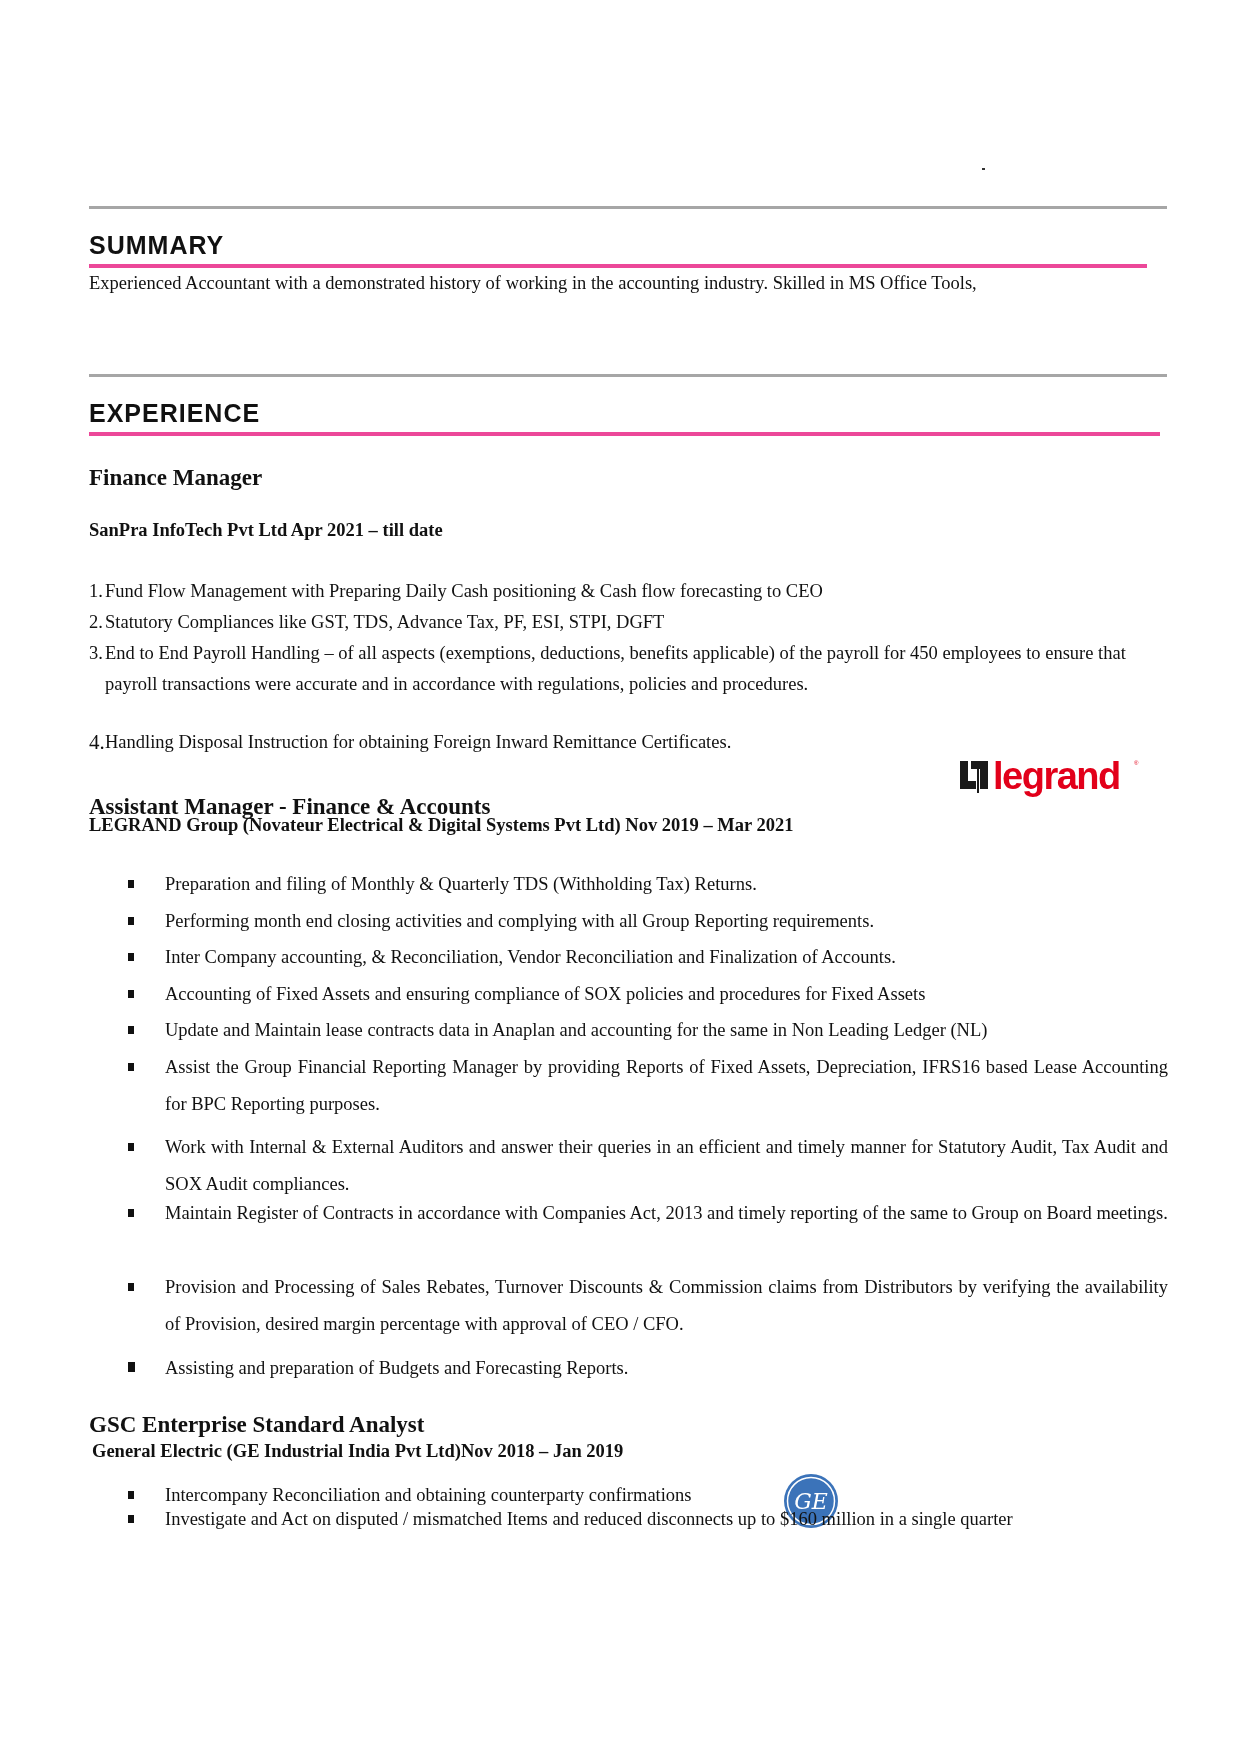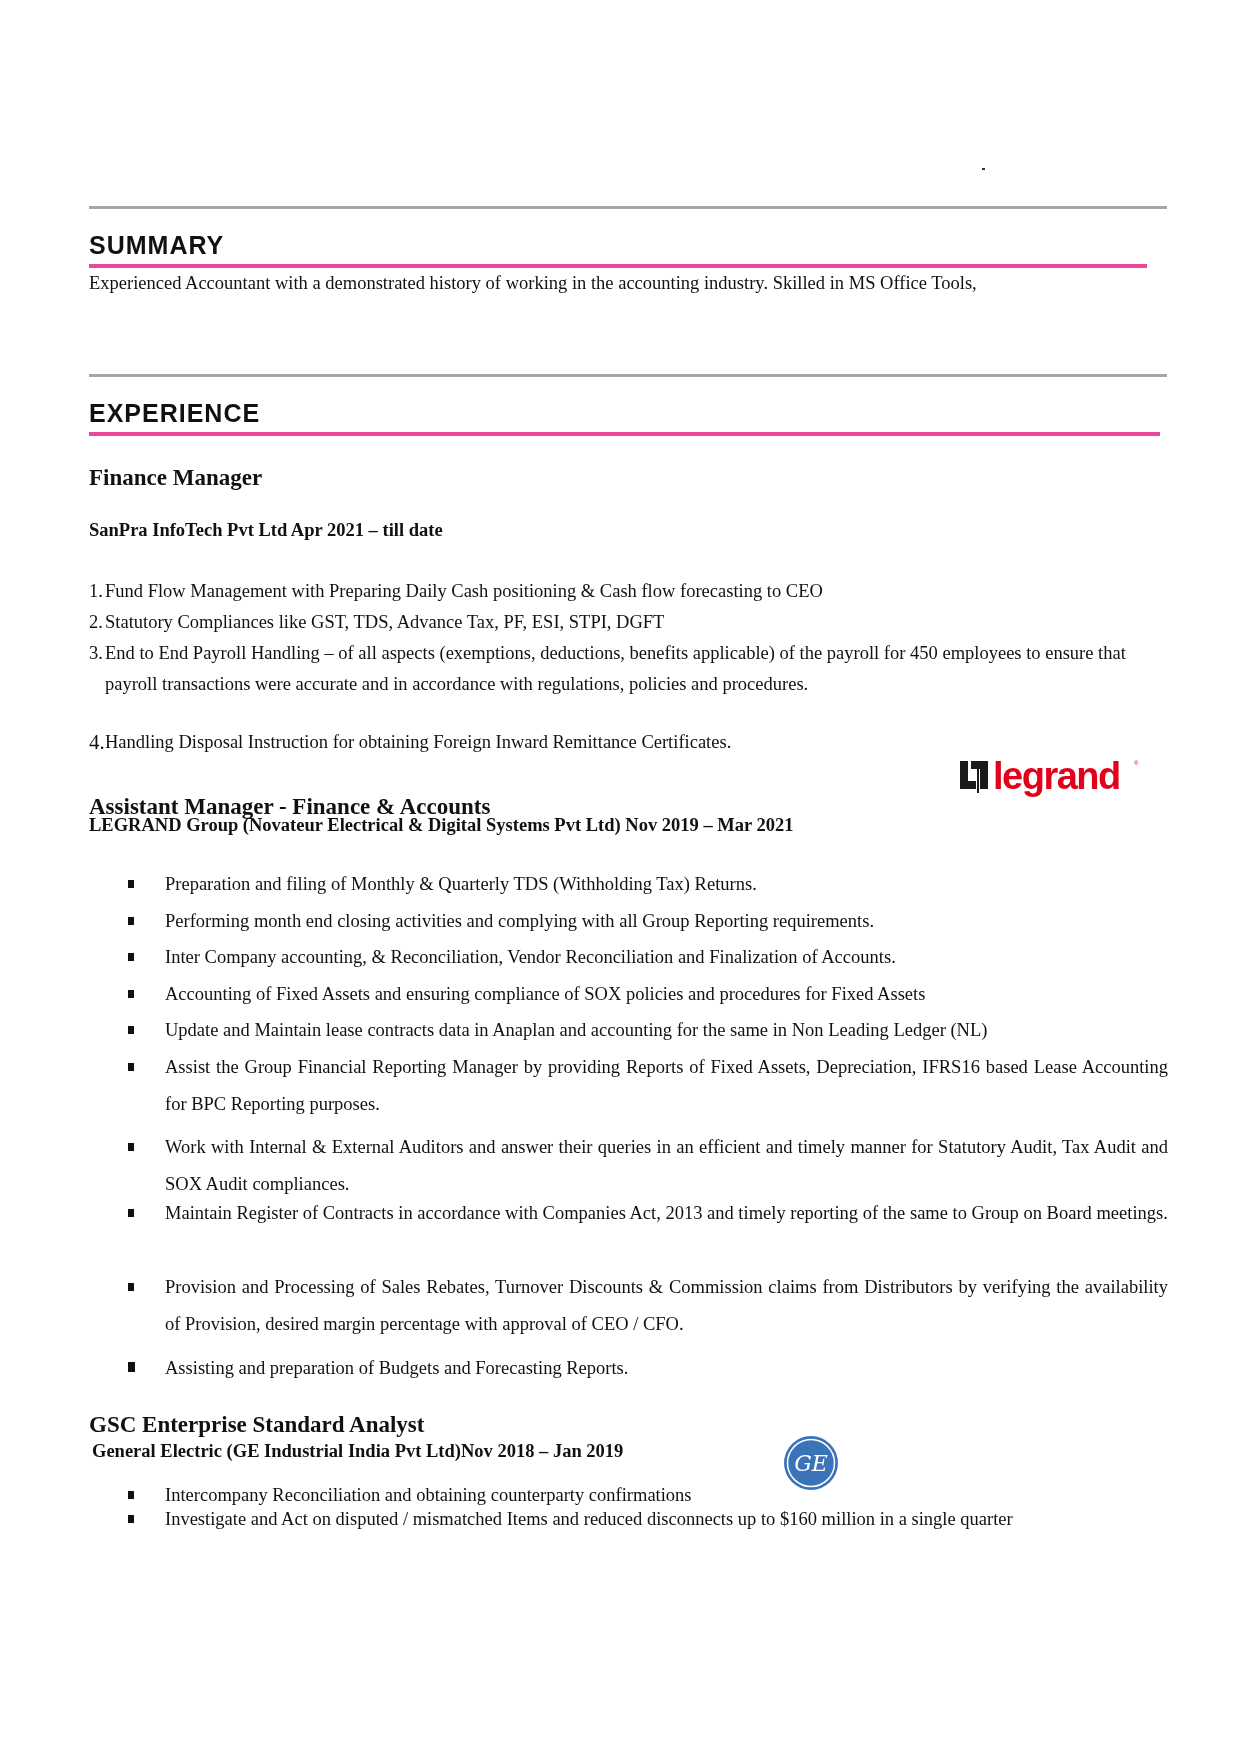--- a/index.html
+++ b/index.html
@@ -14,21 +14,21 @@
   .job-sub { position: absolute; left: 89px; font-size: 18.5px; font-weight: bold; line-height: 24px; text-align: right; }
   .num-item { position: absolute; left: 89px; width: 1080px; font-size: 18.5px; line-height: 31px; }
   .num-item .num { position: absolute; left: 0; top: 0; }
   .num-item .txt { display: block; margin-left: 16px; }
   .bul-item { position: absolute; left: 128px; width: 1040px; font-size: 18.5px; line-height: 36.5px; text-align: justify; }
   .bul-item .bul { position: absolute; left: 0; top: 14px; width: 6px; height: 8px; background: #111; }
   .bul-item .txt { display: block; margin-left: 37px; text-align: justify; text-align-last: left; }
   .tight { line-height: 24.5px; }
   .tight .bul { top: 8px; }
   .logo-legrand { position: absolute; left: 960px; top: 755px; width: 180px; height: 46px; }
-  .logo-ge { position: absolute; left: 783px; top: 1435px; width: 56px; height: 56px; text-align: right; }
+  .logo-ge { position: absolute; left: 783px; top: 1473px; width: 56px; height: 56px; text-align: right; }
   .dot { position: absolute; left: 982px; top: 168px; width: 3px; height: 2px; background: #333; }
 </style>
 </head>
 <body>
 
 <div class="dot"></div>
 
 <div class="rule" style="top:206px;"></div>
 
 <div class="sec-head" style="top:230px; width:1058px;">

